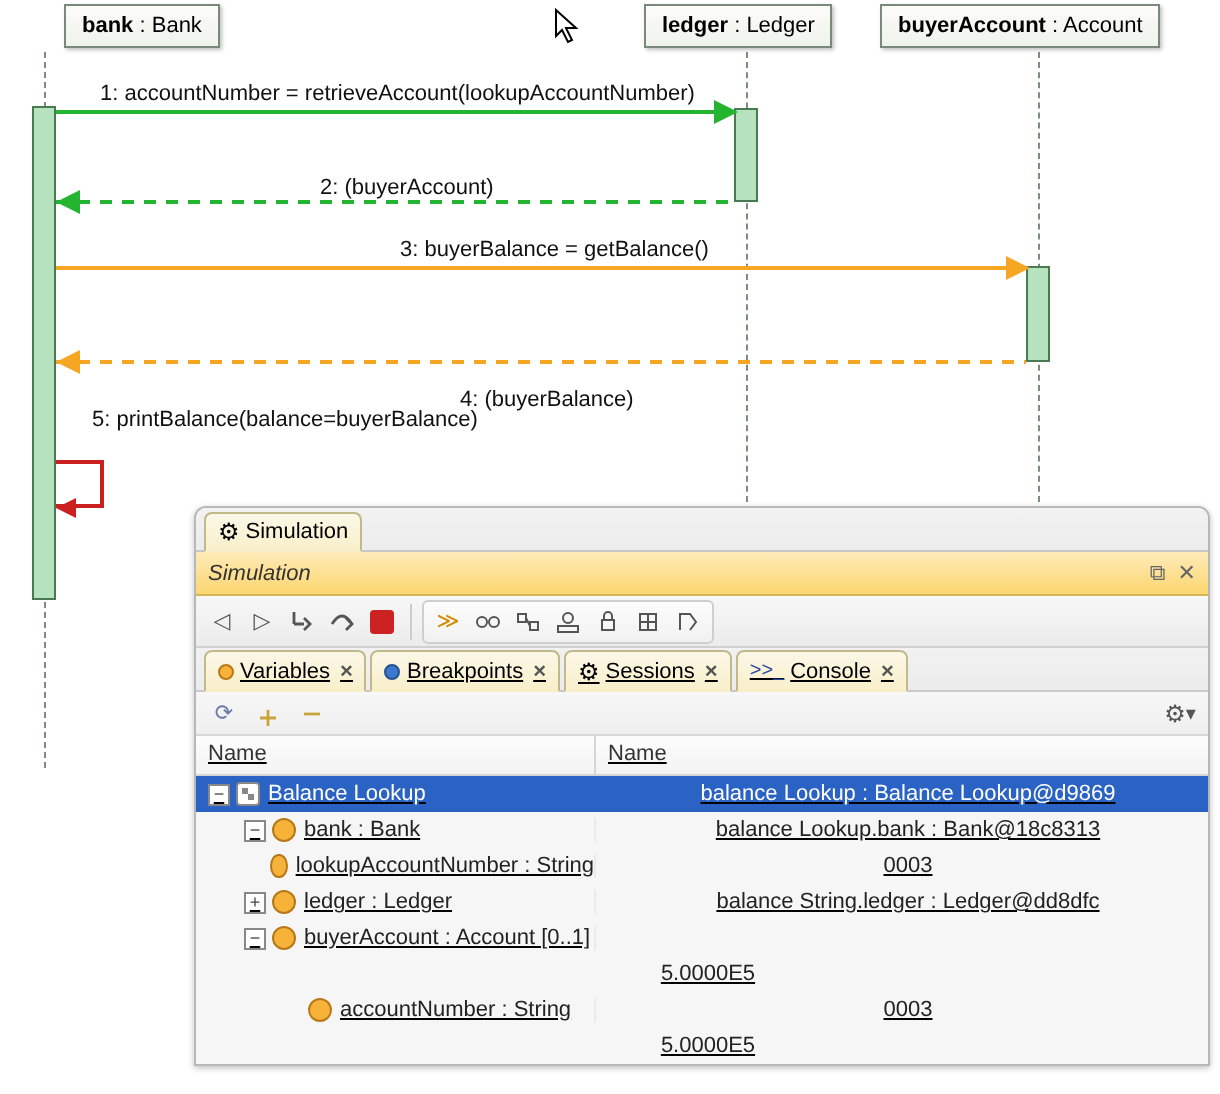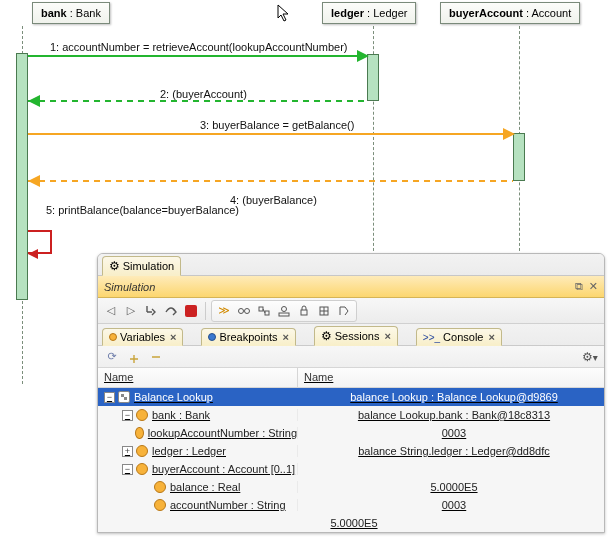--- a/index.html
+++ b/index.html
@@ -28,21 +28,21 @@
   .sim-title { display: flex; align-items: center; height: 22px; background: linear-gradient(#feebb9, #fcd66f); border-bottom: 1px solid #d5b456; padding: 0 6px; }
   .sim-title .label { flex: 1; color: #333; font-style: italic; }
   .sim-title .win-icon { margin-left: 6px; color: #666; cursor: pointer; font-size: 11px; }
 
   .toolbar { display: flex; align-items: center; height: 26px; background: linear-gradient(#f7f7f7, #ececec); border-bottom: 1px solid #d0d0d0; padding: 0 4px; gap: 2px; }
   .tb-btn { width: 18px; height: 18px; display: inline-flex; align-items: center; justify-content: center; cursor: pointer; color: #555; border-radius: 2px; }
   .tb-stop { width: 12px; height: 12px; background: #cc2222; border-radius: 2px; }
   .tb-sep { width: 1px; height: 18px; background: #ccc; margin: 0 3px; }
   .tb-boxed { display: inline-flex; align-items: center; gap: 2px; border: 1px solid #cfcfcf; border-radius: 3px; padding: 1px 3px; background: linear-gradient(#fdfdfd, #f1f1f1); }
 
-  .sub-tabs { display: flex; align-items: flex-end; height: 22px; background: linear-gradient(#f2f2f2, #ececec); border-bottom: 1px solid #cacaca; padding-left: 4px; gap: 16px; }
+  .sub-tabs { display: flex; height: 22px; background: linear-gradient(#f2f2f2, #ececec); border-bottom: 1px solid #cacaca; padding-left: 4px; gap: 0; text-decoration: underline; }
   .sub-tab { display: inline-flex; align-items: center; gap: 3px; background: linear-gradient(#fcf8e8, #f8efca); border: 1px solid #c2b98a; border-bottom: 1px solid #f8efca; border-radius: 4px 4px 0 0; padding: 2px 6px; font-size: 11px; position: relative; top: 1px; margin-right: 2px; }
   .sub-tab .close { color: #555; font-weight: bold; margin-left: 2px; cursor: pointer; }
   .sub-tab .bullet { width: 8px; height: 8px; border-radius: 50%; background: #f7b23a; border: 1px solid #b87818; display: inline-block; }
   .sub-tab .dbl { font-size: 10px; color: #2a4aa0; }
 
   .mini-tb { display: flex; align-items: center; height: 22px; background: linear-gradient(#f7f7f7, #efefef); border-bottom: 1px solid #d6d6d6; padding: 0 6px; gap: 6px; }
   .mini-tb .spacer { flex: 1; }
   .mini-ico { width: 16px; height: 16px; display: inline-flex; align-items: center; justify-content: center; color: #6a7aa8; cursor: pointer; }
 
   .var-table { display: flex; flex-direction: column; text-decoration: underline; }
@@ -283,36 +283,30 @@
         </div>
         <div class="var-row">
           <div class="name-cell">
             <span class="indent" style="width: 24px;"></span>
             <span class="tree-toggle">−</span>
             <span class="node-ico ico-orange"></span>
             <span>buyerAccount : Account [0..1]</span>
           </div>
         </div>
         <div class="var-row">
+          <div class="value-cell">5.0000E5</div>
+        </div>
+        <div class="var-row">
           <div class="name-cell">
             <span class="indent" style="width: 42px;"></span>
             <span class="tree-dotspacer"></span>
             <span class="node-ico ico-orange"></span>
-            <span>balance : Real</span>
-          </div>
+            <span>accountNumber : String</span>
+          </div>
+          <div class="value-cell">0003</div>
+        </div>
+        <div class="var-row">
           <div class="value-cell">5.0000E5</div>
         </div>
-        <div class="var-row">
-          <div class="name-cell">
-            <span class="indent" style="width: 42px;"></span>
-            <span class="tree-dotspacer"></span>
-            <span class="node-ico ico-orange"></span>
-            <span>accountNumber : String</span>
-          </div>
-          <div class="value-cell">0003</div>
-        </div>
-        <div class="var-row">
-          <div class="value-cell">5.0000E5</div>
-        </div>
       </div>
   </div>
 
 </div>
 
 </body></html>

